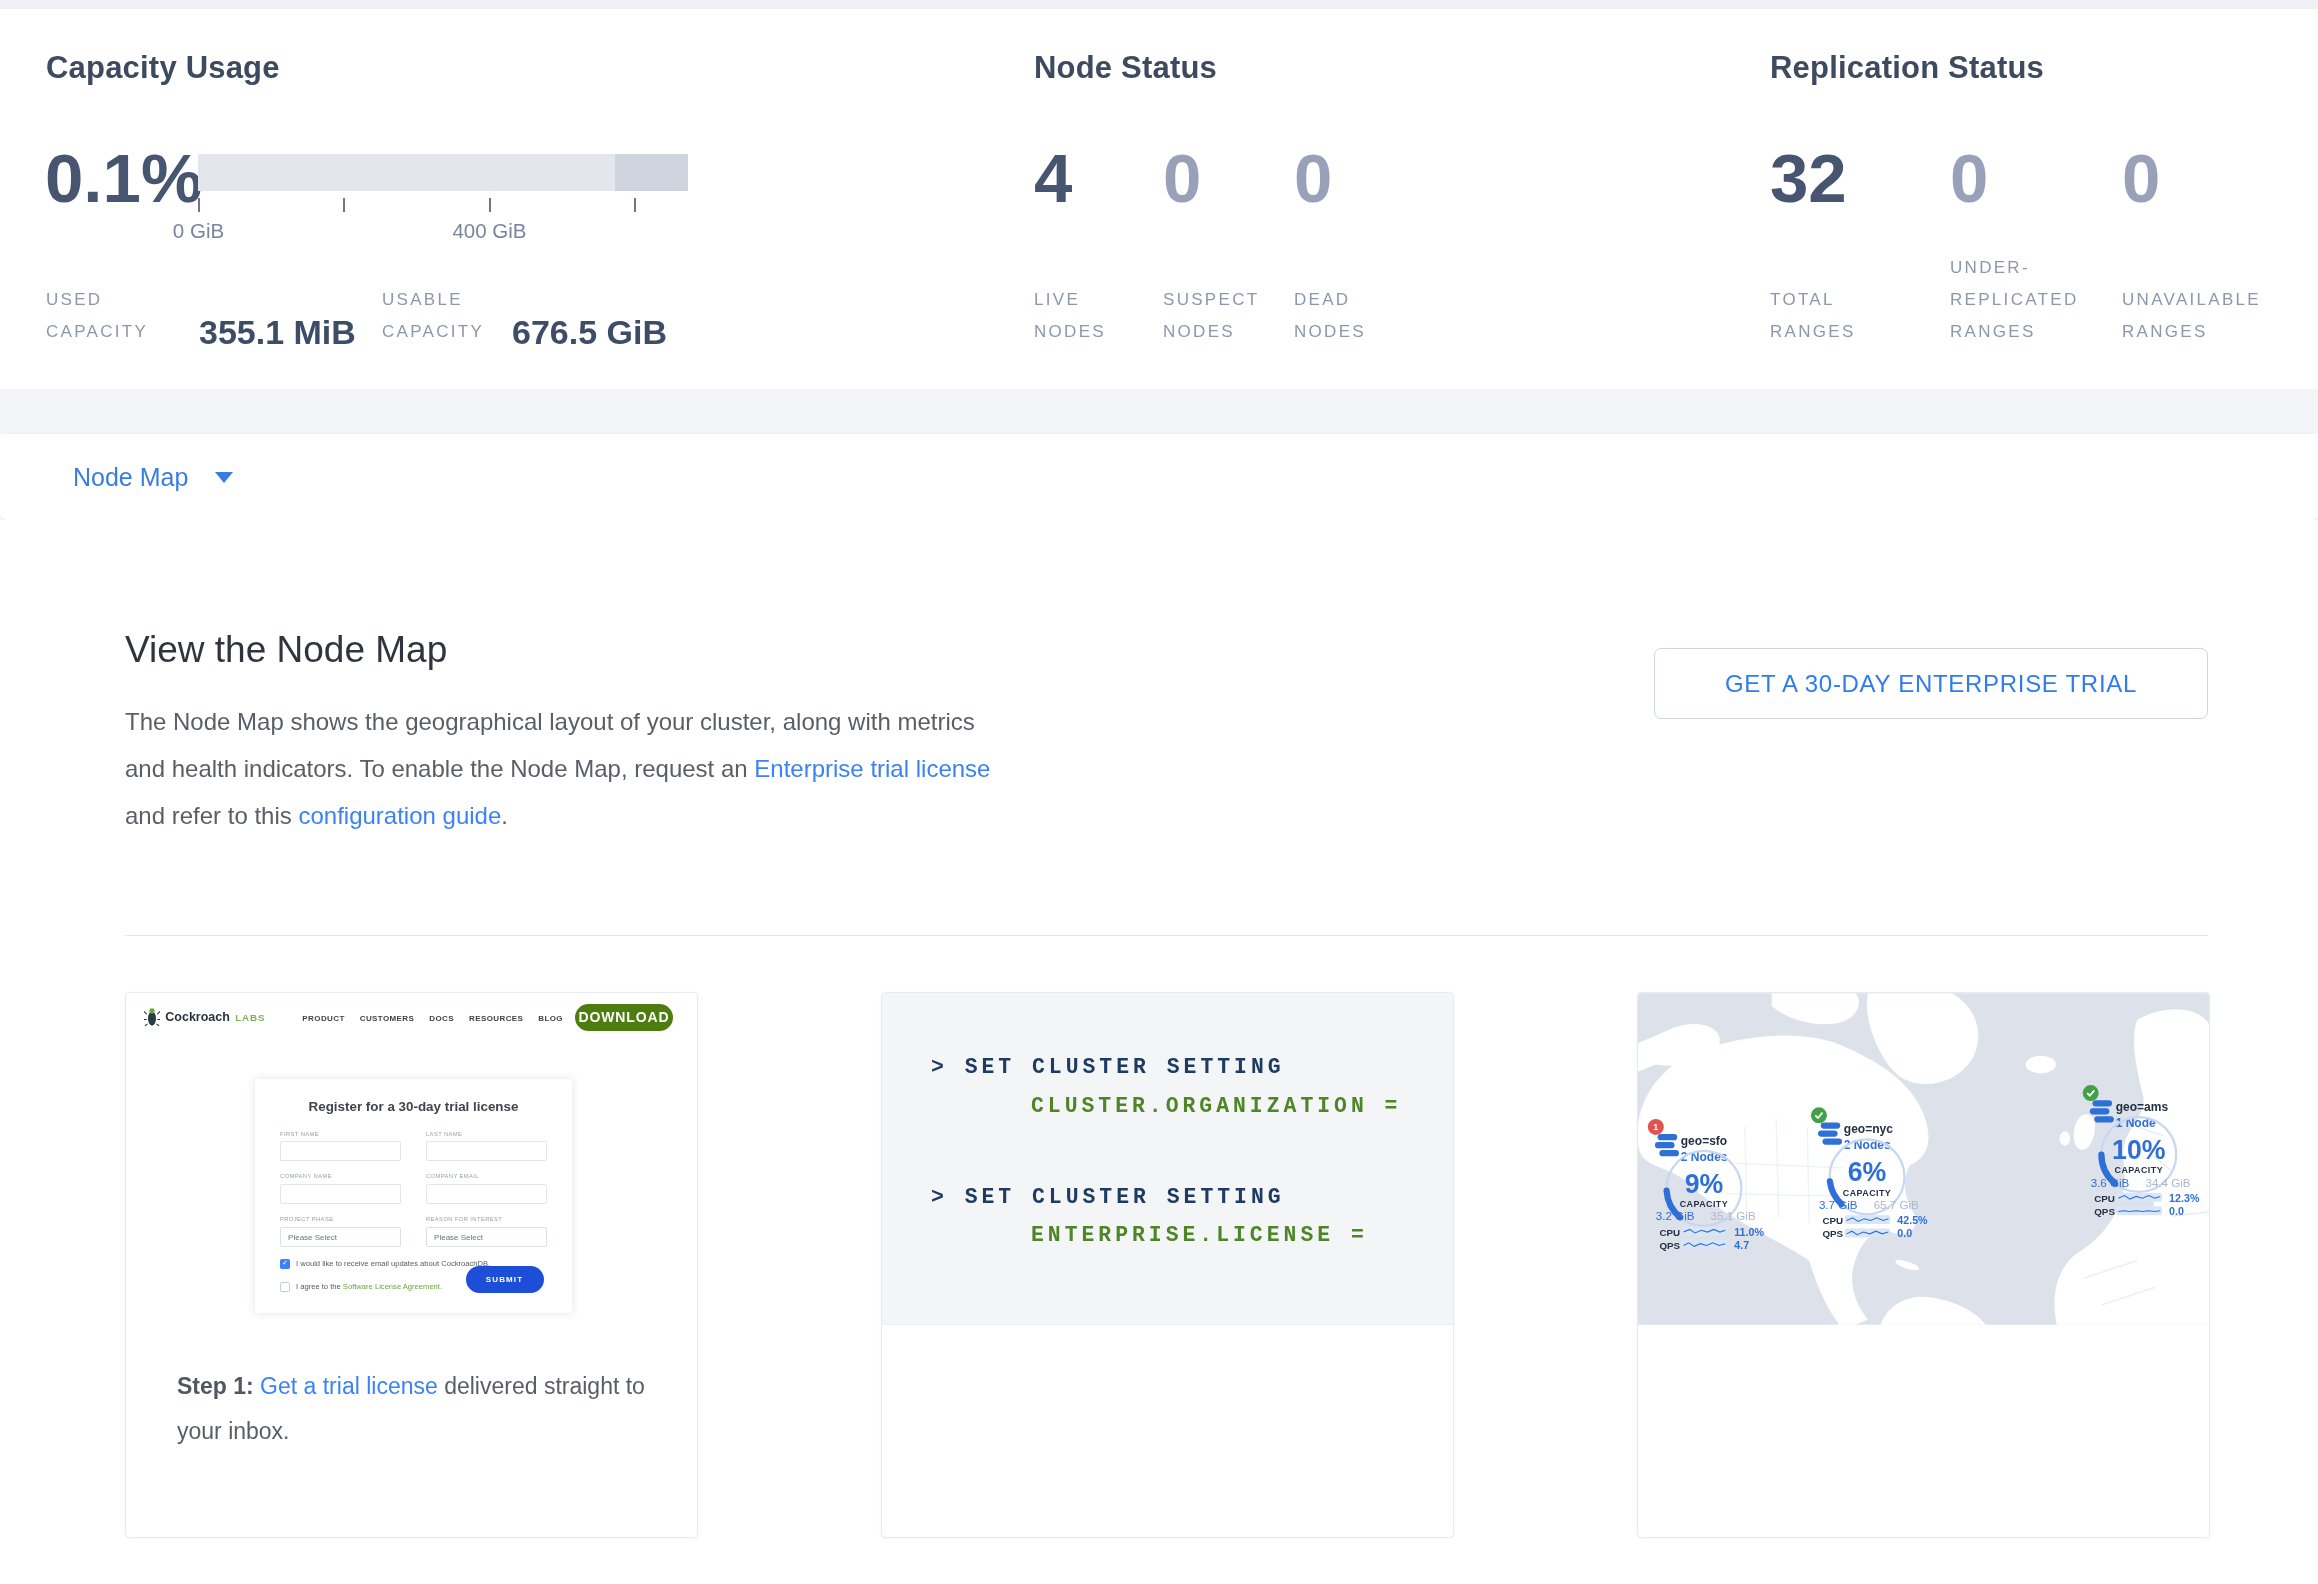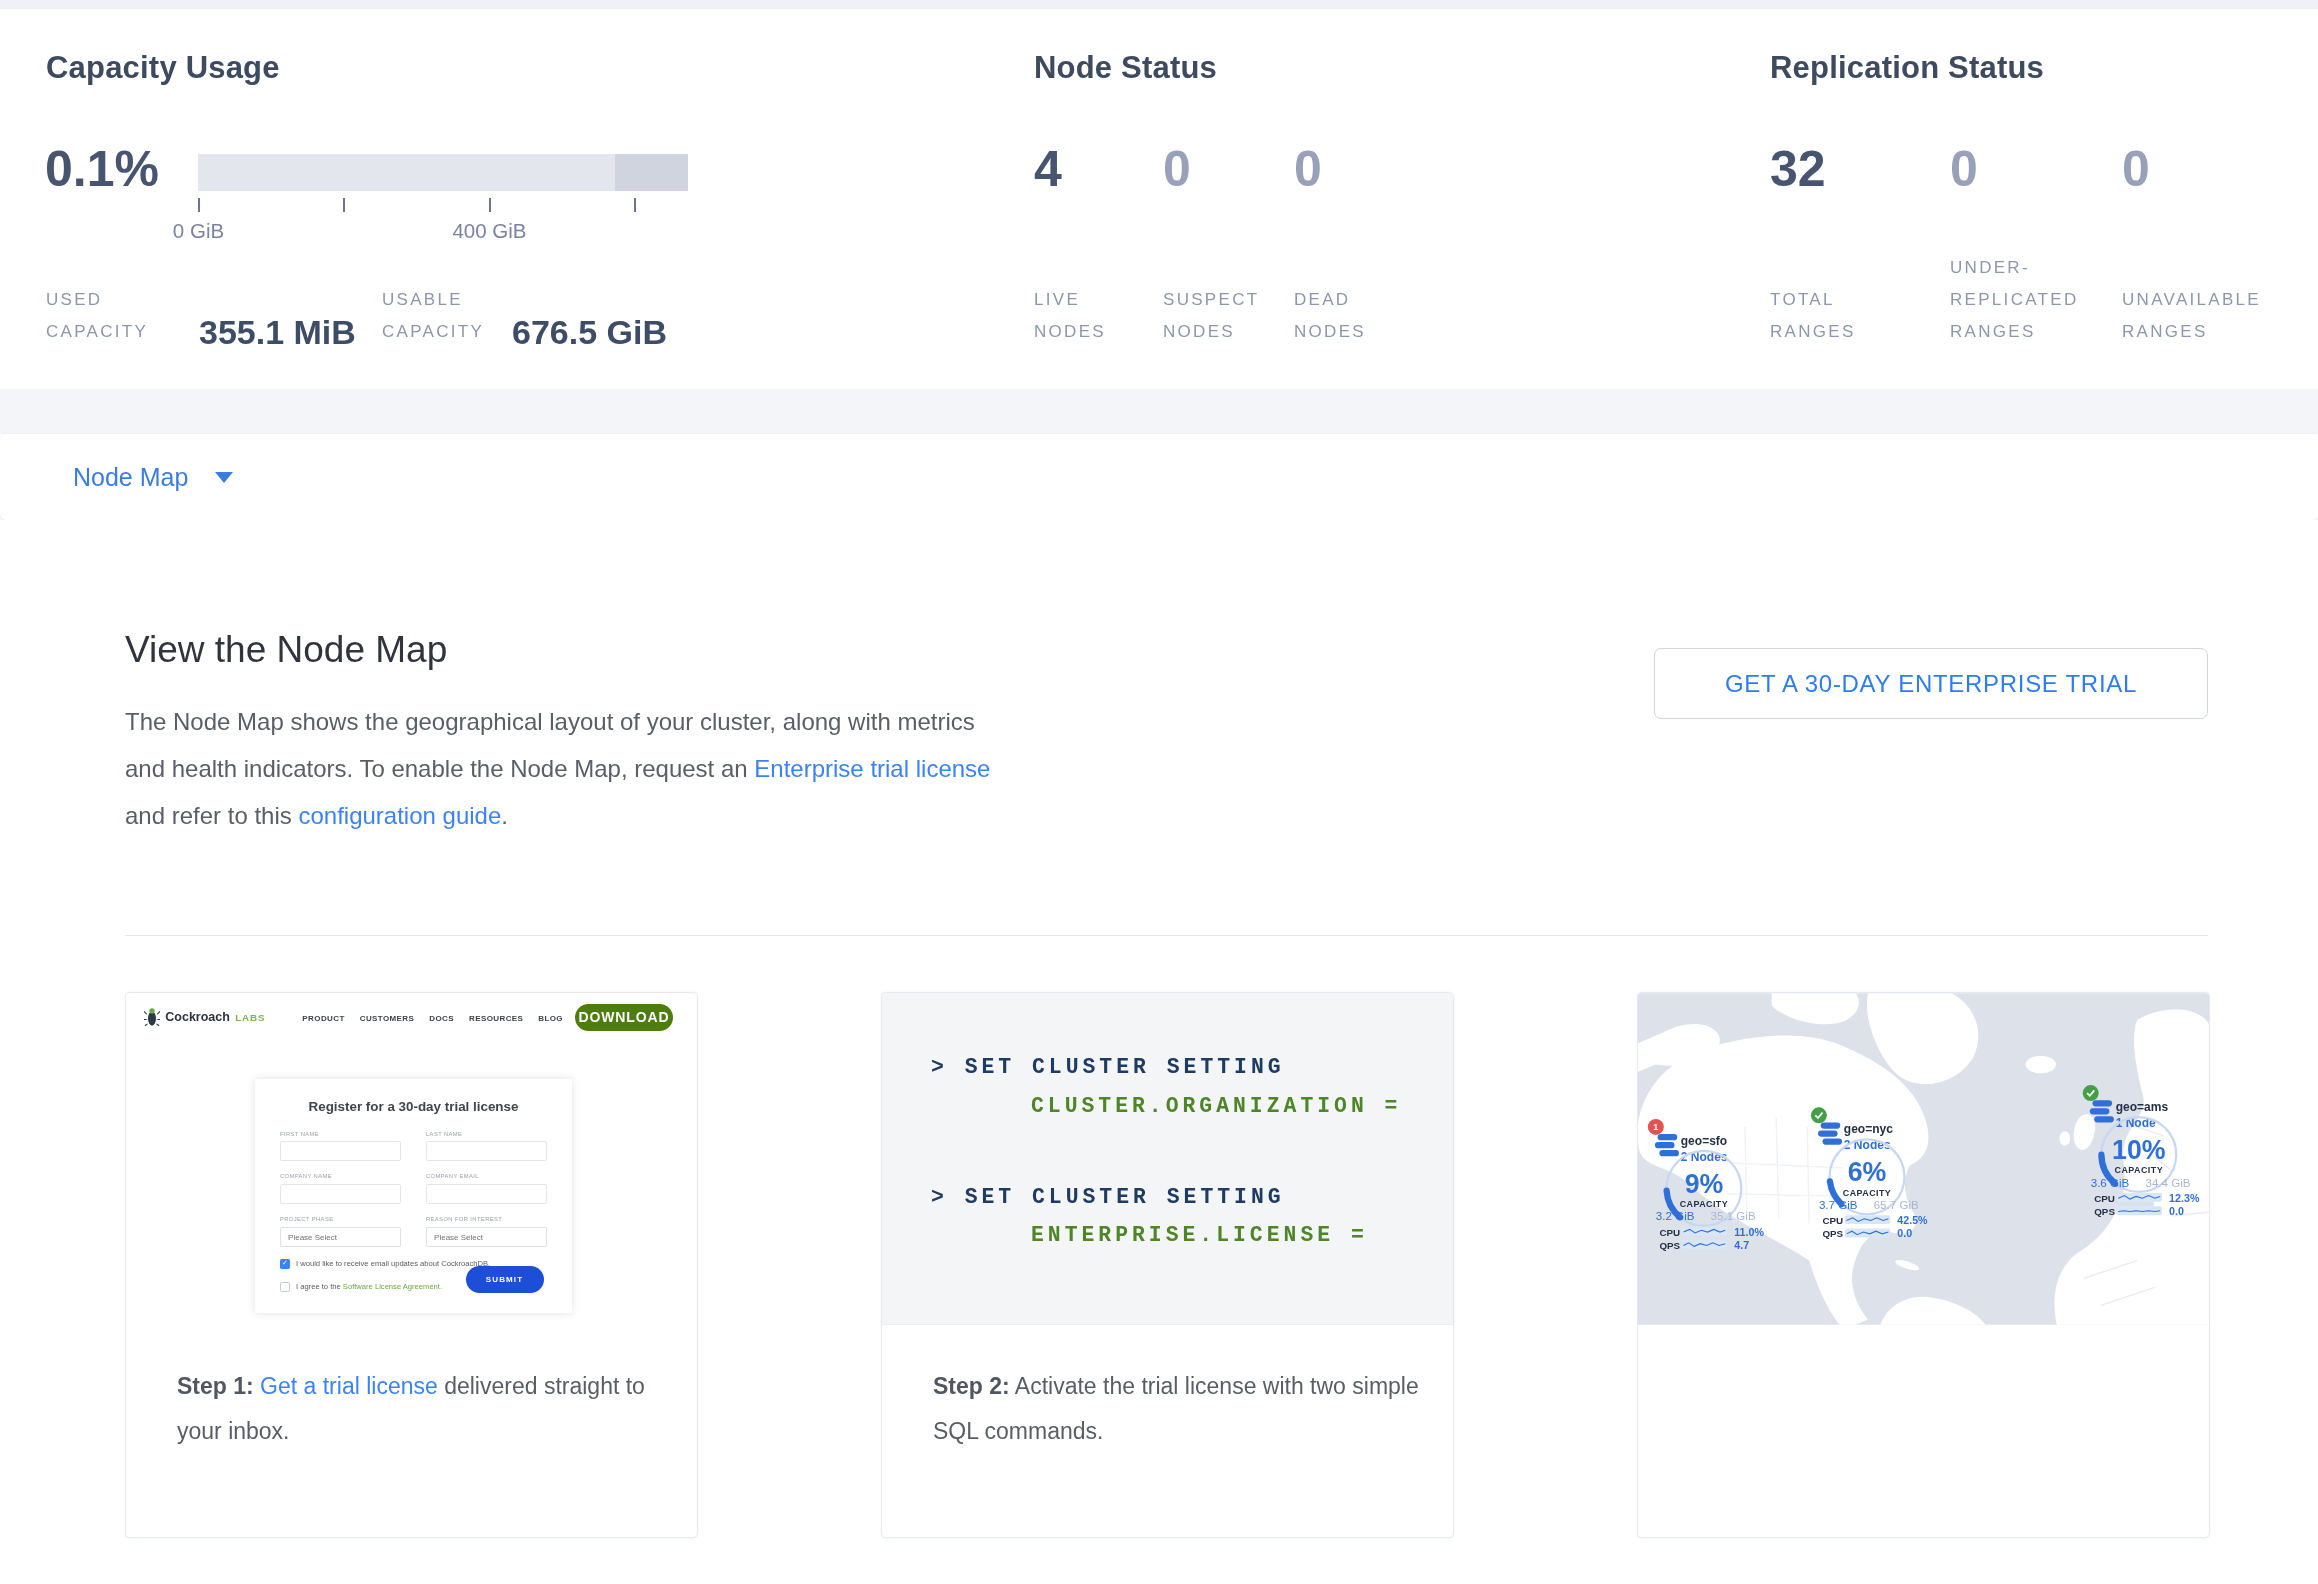--- a/index.html
+++ b/index.html
@@ -3,21 +3,21 @@
 <meta charset="utf-8">
 <style>
   * { margin:0; padding:0; box-sizing:border-box; }
   body { font-family:"Liberation Sans","DejaVu Sans",sans-serif; background:#fff; }
   .page { position:relative; width:2319px; height:1585px; background:#fff; overflow:hidden; }
 
   
   .strip-top { position:absolute; left:0; top:0; width:100%; height:9px; background:#eff1f6; }
   .summary { position:absolute; left:0; top:9px; width:100%; height:380px; background:#fff; }
   .sec-title { position:absolute; top:41px; font-size:31px; font-weight:600; color:#3d4a5f; letter-spacing:0.2px; }
-  .bignum { position:absolute; top:135px; font-size:50px; font-weight:700; color:#475571; line-height:1; }
+  .bignum { position:absolute; top:135px; font-size:69px; font-weight:700; color:#475571; line-height:1; }
   .bignum.muted { color:#98a1b8; }
   .stat-label { position:absolute; bottom:41px; font-size:17px; letter-spacing:2.3px; color:#8d97ac; line-height:32px; white-space:pre-line; }
   .stat-value { position:absolute; bottom:39px; font-size:34px; font-weight:600; color:#3e4d67; line-height:36px; }
 
   .cap-bar { position:absolute; left:198px; top:145px; width:490px; height:37px; background:#e4e6ed; }
   .cap-bar-dark { position:absolute; right:0; top:0; height:100%; width:15%; background:#cfd4de; }
   .tick { position:absolute; top:189px; width:1.8px; height:14.3px; background:#6b7590; }
   .tick-label { position:absolute; top:210px; width:107px; text-align:center; font-size:20.5px; color:#7a849e; }
 
   
@@ -196,21 +196,20 @@
 
       <div class="card">
         <div class="card-media">
           <div class="sqlpane">
             <div class="sql-line" style="left:49px;top:62px">&gt; SET CLUSTER SETTING</div>
             <div class="sql-line green" style="left:149px;top:101px">CLUSTER.ORGANIZATION =</div>
             <div class="sql-line" style="left:49px;top:192px">&gt; SET CLUSTER SETTING</div>
             <div class="sql-line green" style="left:149px;top:230px">ENTERPRISE.LICENSE =</div>
           </div>
         </div>
-        <div class="card-caption"><span class="step-prefix">Step 2:</span><span> Activate the trial license with two simple SQL commands.</span></div>
       </div>
 
       <div class="card">
         <div class="card-media">
           <svg class="mapsvg" width="573" height="332" viewBox="0 0 643 372">
             <rect width="643" height="372" fill="#dce1ea"></rect>
 
             <path d="M258,0 L352,0 C378,14 390,44 376,72 C360,100 318,112 292,92 C270,74 252,28 258,0 Z" fill="#fff"></path>
             <path d="M150,0 L244,0 C254,12 244,30 222,34 C196,38 164,28 150,14 Z" fill="#fff"></path>
             <path d="M0,170 C-6,118 30,74 82,60 C132,46 192,40 236,62 C276,80 310,104 322,140 C332,170 322,186 305,193 C295,212 300,232 310,248 C316,262 306,273 288,269 C262,263 250,279 242,306 C236,329 246,352 258,366 L244,372 L226,372 C209,350 199,322 192,300 C150,272 96,252 58,214 C30,190 4,198 0,170 Z" fill="#fff"></path>

